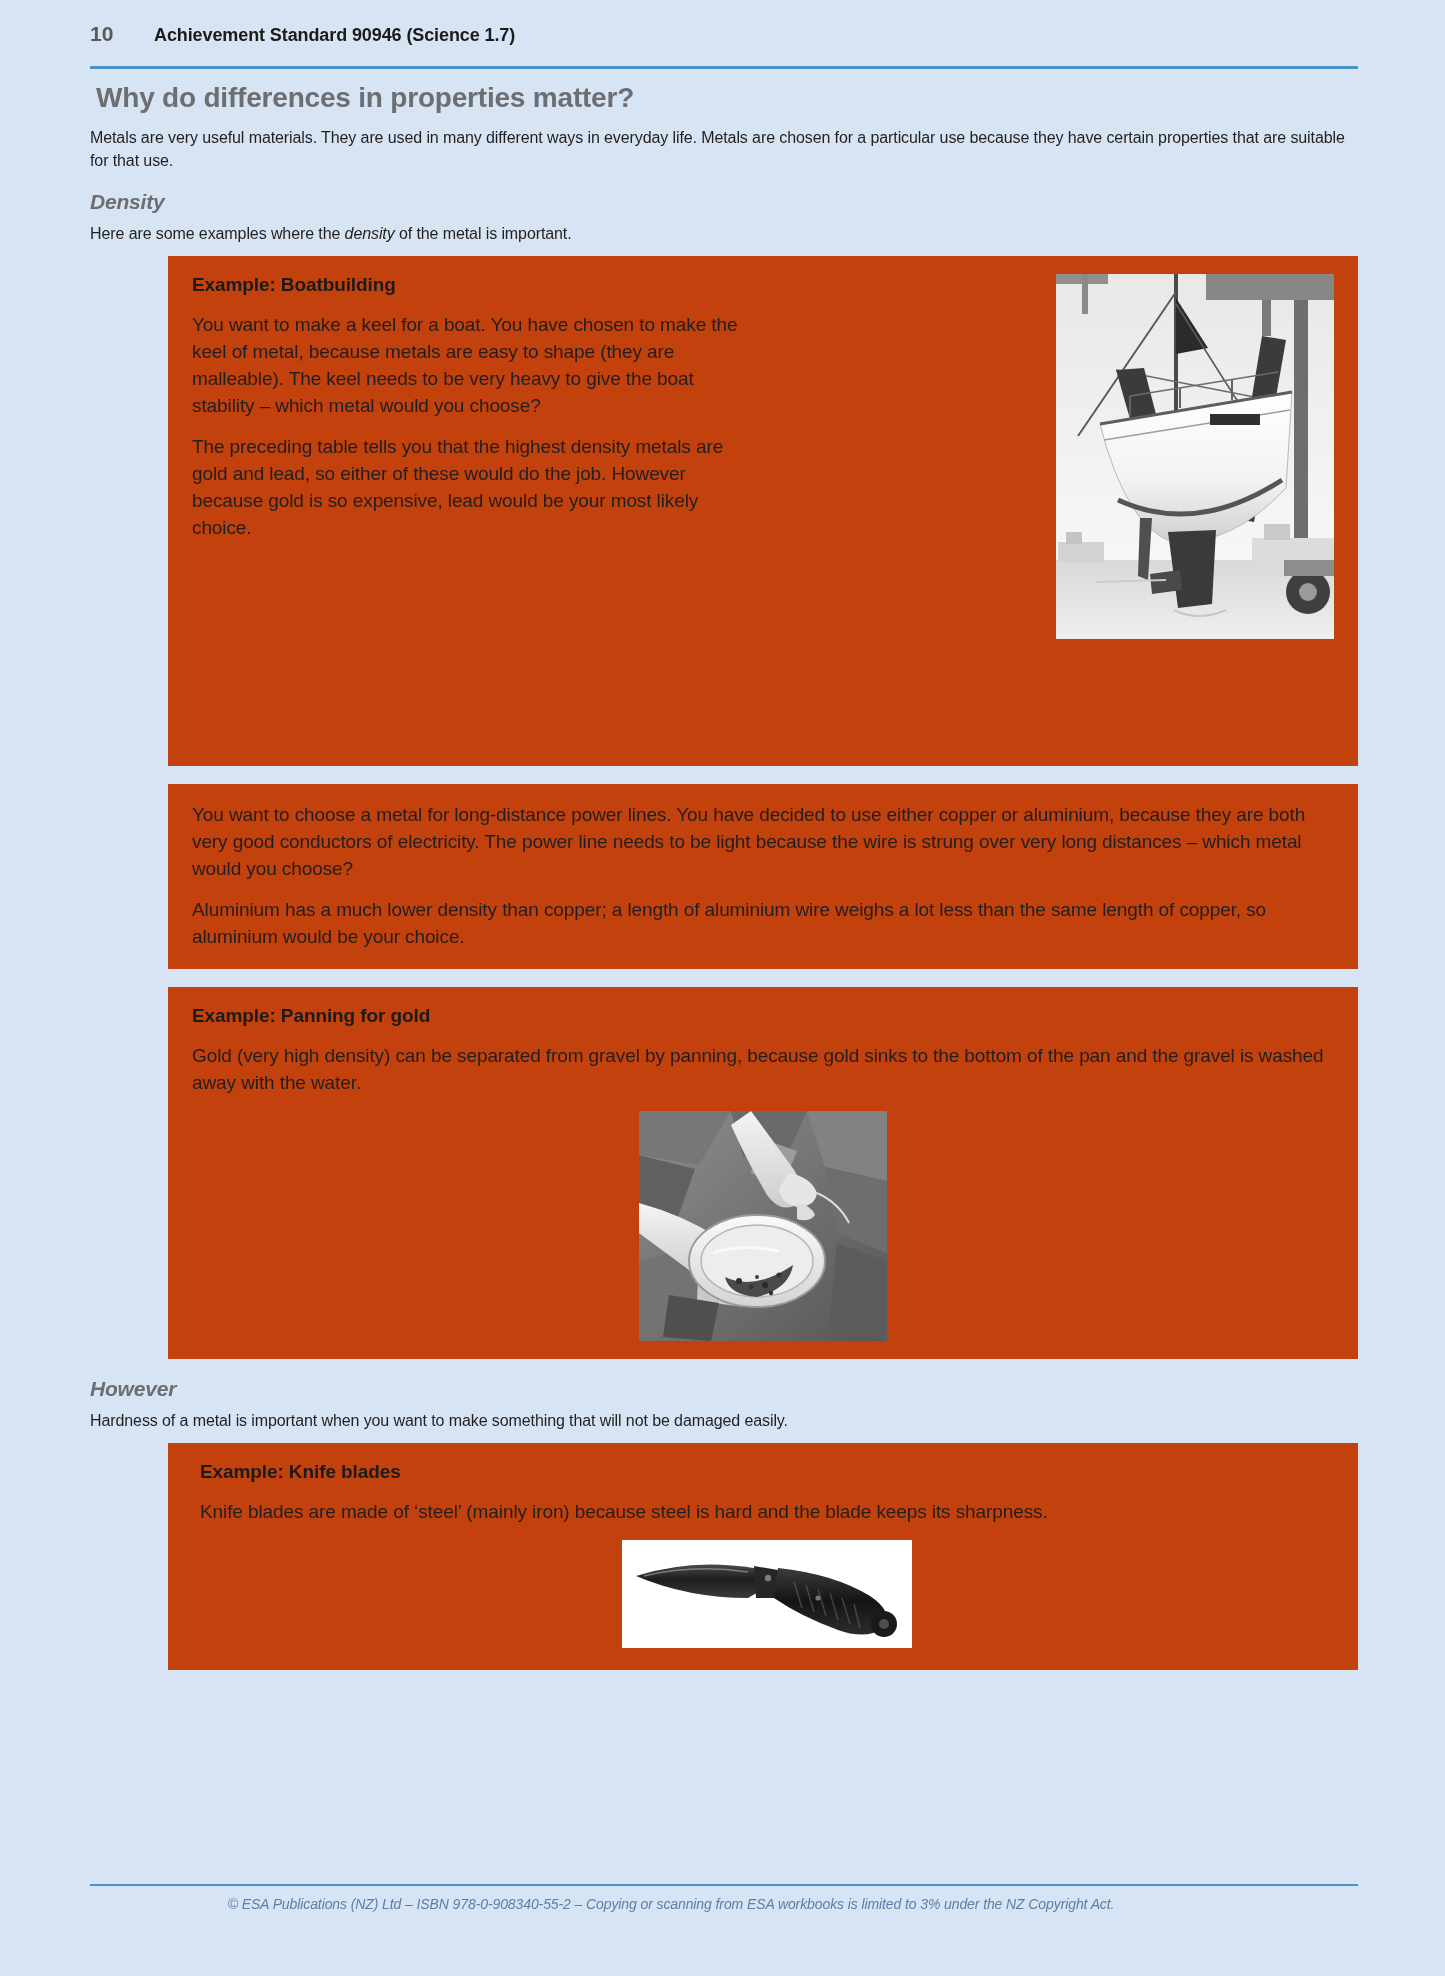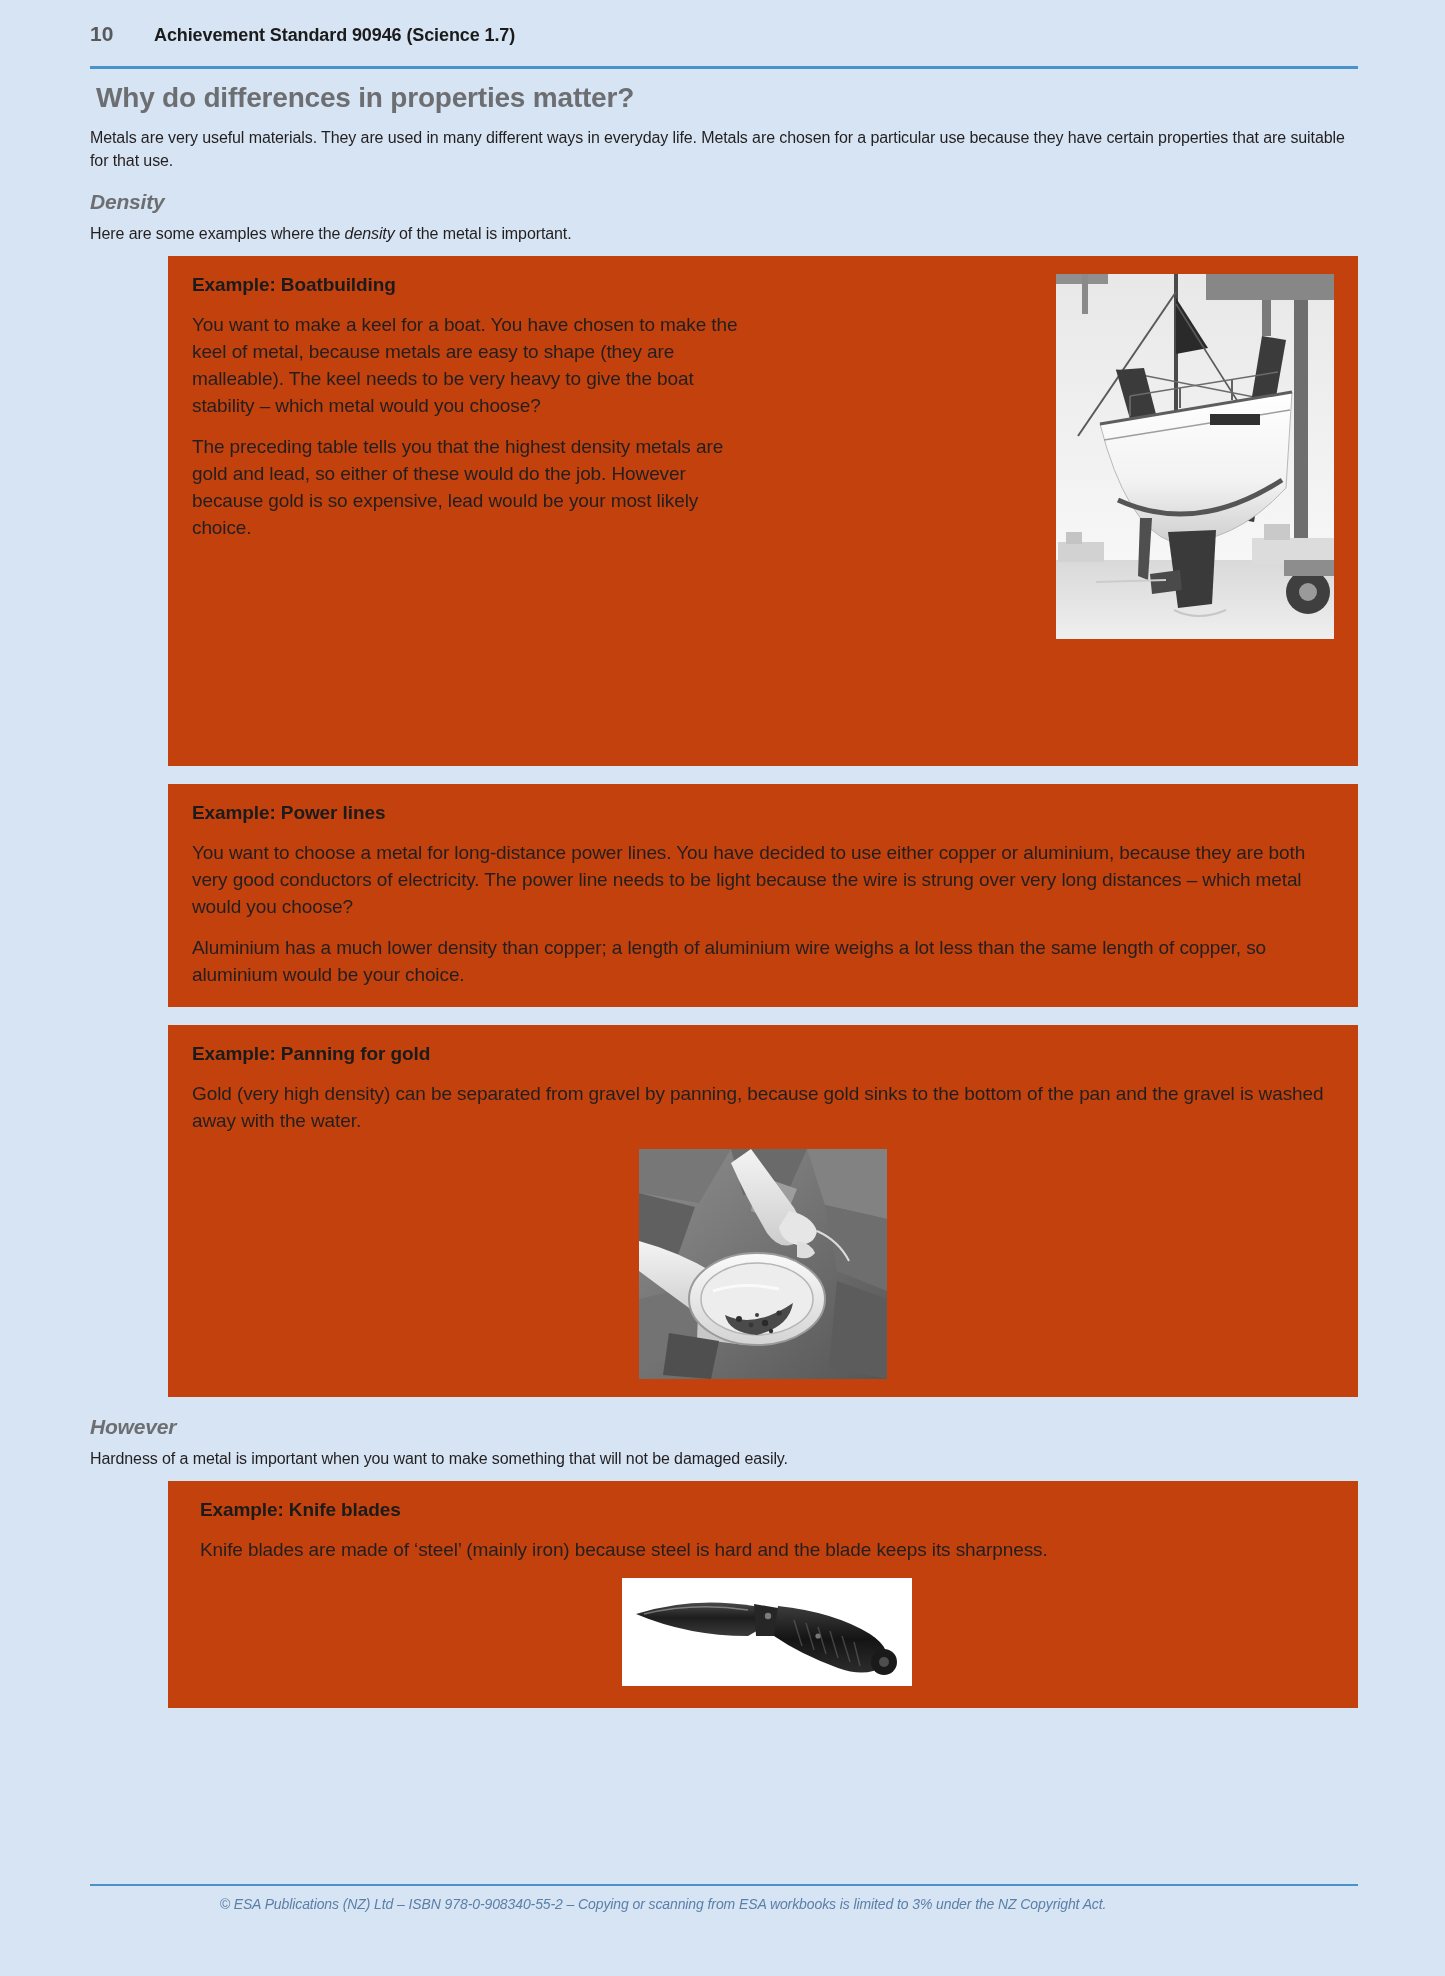--- a/index.html
+++ b/index.html
@@ -150,21 +150,21 @@
   .footer-rule {
     position: absolute;
     left: 90px;
     top: 1884px;
     width: 1268px;
     height: 2px;
     background: #4a93c9;
   }
   .footer-text {
     position: absolute;
-    left: 0;
+    left: 8px;
     top: 1896px;
     width: 1326px;
     text-align: center;
     font-size: 14px;
     font-style: italic;
     color: #5a7fa8;
     letter-spacing: -0.1px;
   }
 </style>
 </head>
@@ -258,21 +258,20 @@
 
           <rect x="154" y="140" width="50" height="11" fill="#303030"></rect>
 
           <path d="M118 336 Q142 348 170 336" stroke="#c7c7c7" stroke-width="2" fill="none"></path>
           <path d="M40 308 L110 306" stroke="#cccccc" stroke-width="2" fill="none"></path>
         </svg>
       </div>
     </div>
 
     <div class="example-box box-power">
-      <div class="ex-title">Example: Power lines</div>
       <p class="ex-text">You want to choose a metal for long-distance power lines. You have decided to use either copper or aluminium, because they are both very good conductors of electricity. The power line needs to be light because the wire is strung over very long distances – which metal would you choose?</p>
       <p class="ex-text">Aluminium has a much lower density than copper; a length of aluminium wire weighs a lot less than the same length of copper, so aluminium would be your choice.</p>
     </div>
 
     <div class="example-box box-gold">
       <div class="ex-title">Example: Panning for gold</div>
       <p class="ex-text">Gold (very high density) can be separated from gravel by panning, because gold sinks to the bottom of the pan and the gravel is washed away with the water.</p>
       <div class="img-frame gold-img">
         <svg viewBox="0 0 248 230" width="248" height="230" preserveAspectRatio="none">
           <defs>

